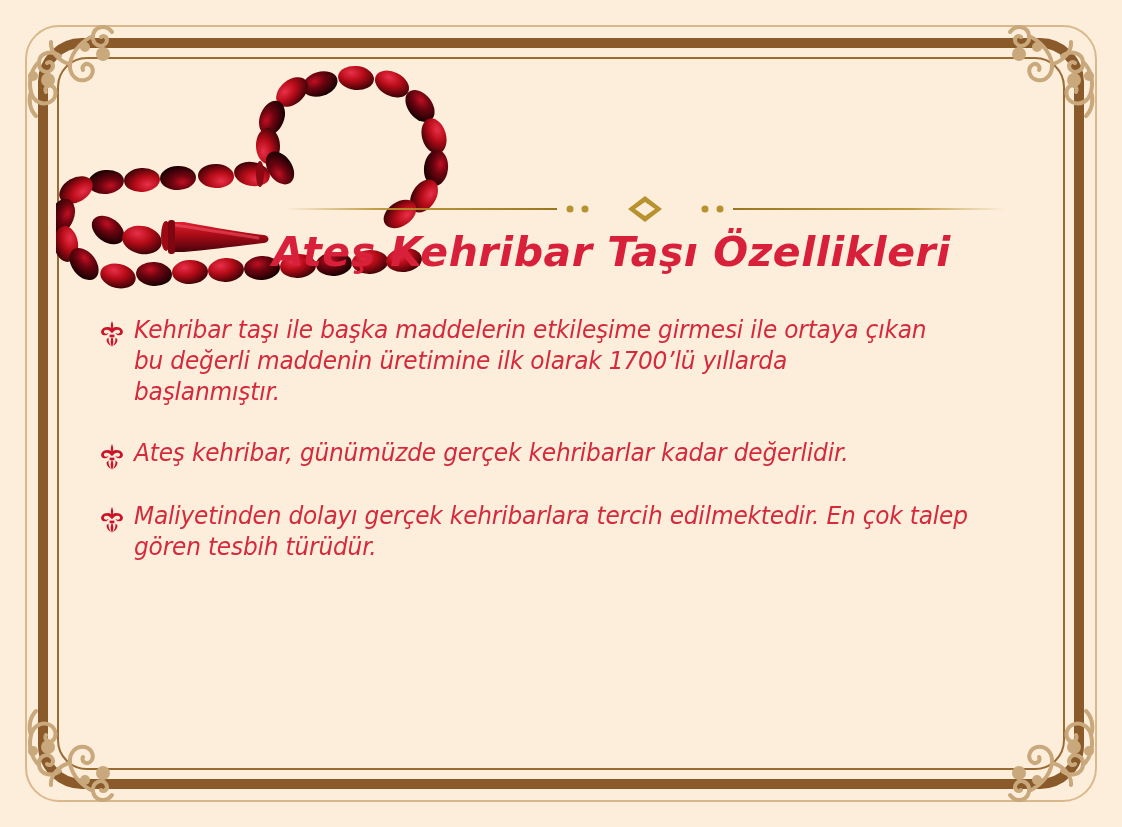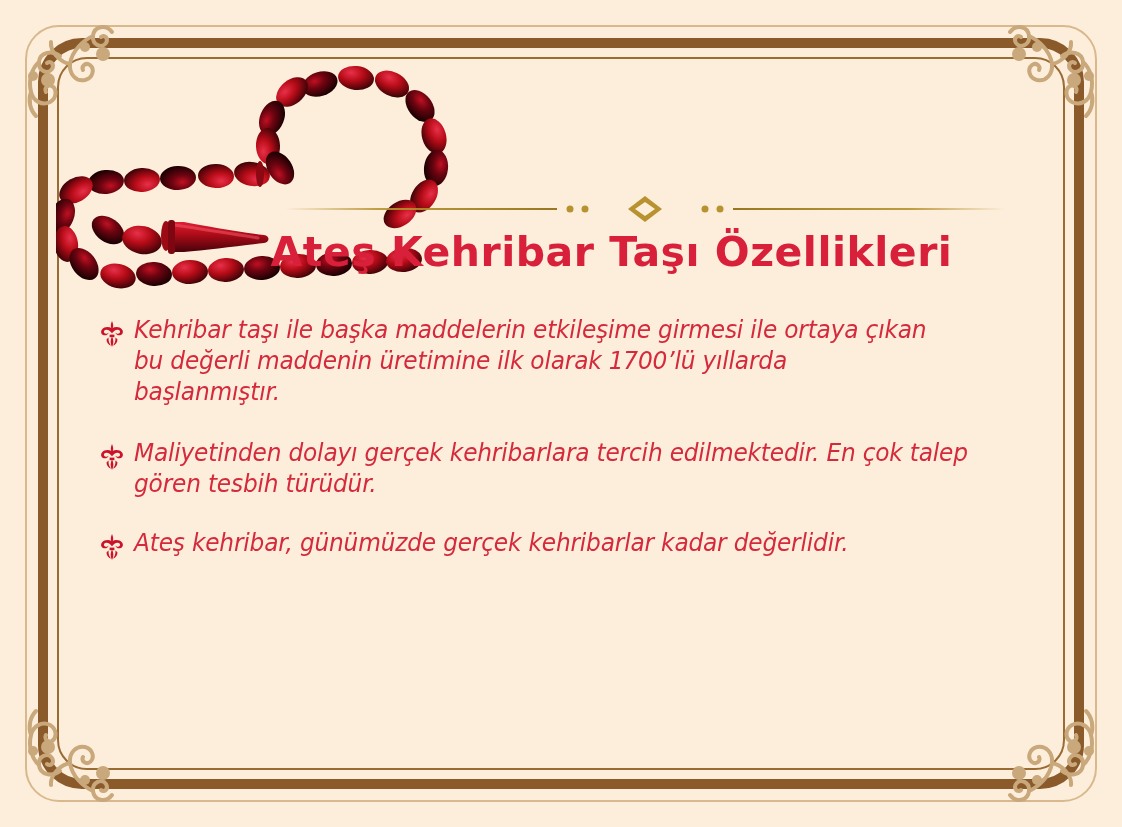--- a/index.html
+++ b/index.html
@@ -98,20 +98,21 @@
   
   #title {
     position: absolute;
     left: 0;
     top: 228px;
     width: 1112px;
     text-align: center;
     padding-left: 111px;
     box-sizing: border-box;
     font-family: "DejaVu Sans", sans-serif;
+    font-style: italic;
     font-weight: bold;
     font-size: 41px;
     line-height: 48px;
     letter-spacing: 0.5px;
     color: #D8203A;
     white-space: nowrap;
   }
 
   
   #bullets {
@@ -419,20 +420,41 @@
             <path d="M9.6,13.6 L14.4,13.6 L14.4,16.2 L9.6,16.2 Z"></path>
             <path d="M12,15.4 C13.8,18.4 13.8,22.4 12,26 C10.2,22.4 10.2,18.4 12,15.4 Z"></path>
             <path d="M8.6,16.4 C8.2,19.6 9.2,22.4 11,24.4 C8.4,23.8 6.4,21.2 6.6,18.2 Z"></path>
             <path d="M15.4,16.4 C15.8,19.6 14.8,22.4 13,24.4 C15.6,23.8 17.6,21.2 17.4,18.2 Z"></path>
           </g>
         </svg>
       </div>
       <div class="bullet-text b1">Kehribar taşı ile başka maddelerin etkileşime girmesi ile ortaya çıkan bu değerli maddenin üretimine ilk olarak 1700’lü yıllarda başlanmıştır.</div>
     </div>
 
+    <div class="bullet-row r2">
+      <div class="bullet-mark">
+        <svg viewBox="0 0 24 26" xmlns="http://www.w3.org/2000/svg">
+          <g fill="#CC1228">
+            <path d="M12,0 C13.6,3.4 13.6,6.2 12,8.6 C10.4,6.2 10.4,3.4 12,0 Z"></path>
+            <path d="M12,7.2 C8.4,5.4 4.4,5.6 2,8.4 C0.2,10.6 1.2,13.6 4,14.2
+                     C6.2,14.7 8.2,13.4 8.6,11.4 C7.4,13 5.2,13.2 4.2,11.8
+                     C3.2,10.4 4.6,8.6 6.6,8.8 C8.6,9 10.6,10.4 12,12.2 Z"></path>
+            <path d="M12,7.2 C15.6,5.4 19.6,5.6 22,8.4 C23.8,10.6 22.8,13.6 20,14.2
+                     C17.8,14.7 15.8,13.4 15.4,11.4 C16.6,13 18.8,13.2 19.8,11.8
+                     C20.8,10.4 19.4,8.6 17.4,8.8 C15.4,9 13.4,10.4 12,12.2 Z"></path>
+            <path d="M9.6,13.6 L14.4,13.6 L14.4,16.2 L9.6,16.2 Z"></path>
+            <path d="M12,15.4 C13.8,18.4 13.8,22.4 12,26 C10.2,22.4 10.2,18.4 12,15.4 Z"></path>
+            <path d="M8.6,16.4 C8.2,19.6 9.2,22.4 11,24.4 C8.4,23.8 6.4,21.2 6.6,18.2 Z"></path>
+            <path d="M15.4,16.4 C15.8,19.6 14.8,22.4 13,24.4 C15.6,23.8 17.6,21.2 17.4,18.2 Z"></path>
+          </g>
+        </svg>
+      </div>
+      <div class="bullet-text b2">Ateş kehribar, günümüzde gerçek kehribarlar kadar değerlidir.</div>
+    </div>
+
     <div class="bullet-row r3">
       <div class="bullet-mark">
         <svg viewBox="0 0 24 26" xmlns="http://www.w3.org/2000/svg">
           <g fill="#CC1228">
             <path d="M12,0 C13.6,3.4 13.6,6.2 12,8.6 C10.4,6.2 10.4,3.4 12,0 Z"></path>
             <path d="M12,7.2 C8.4,5.4 4.4,5.6 2,8.4 C0.2,10.6 1.2,13.6 4,14.2
                      C6.2,14.7 8.2,13.4 8.6,11.4 C7.4,13 5.2,13.2 4.2,11.8
                      C3.2,10.4 4.6,8.6 6.6,8.8 C8.6,9 10.6,10.4 12,12.2 Z"></path>
             <path d="M12,7.2 C15.6,5.4 19.6,5.6 22,8.4 C23.8,10.6 22.8,13.6 20,14.2
                      C17.8,14.7 15.8,13.4 15.4,11.4 C16.6,13 18.8,13.2 19.8,11.8
@@ -440,36 +462,15 @@
             <path d="M9.6,13.6 L14.4,13.6 L14.4,16.2 L9.6,16.2 Z"></path>
             <path d="M12,15.4 C13.8,18.4 13.8,22.4 12,26 C10.2,22.4 10.2,18.4 12,15.4 Z"></path>
             <path d="M8.6,16.4 C8.2,19.6 9.2,22.4 11,24.4 C8.4,23.8 6.4,21.2 6.6,18.2 Z"></path>
             <path d="M15.4,16.4 C15.8,19.6 14.8,22.4 13,24.4 C15.6,23.8 17.6,21.2 17.4,18.2 Z"></path>
           </g>
         </svg>
       </div>
       <div class="bullet-text b3">Maliyetinden dolayı gerçek kehribarlara tercih edilmektedir. En çok talep gören tesbih türüdür.</div>
     </div>
 
-    <div class="bullet-row r2">
-      <div class="bullet-mark">
-        <svg viewBox="0 0 24 26" xmlns="http://www.w3.org/2000/svg">
-          <g fill="#CC1228">
-            <path d="M12,0 C13.6,3.4 13.6,6.2 12,8.6 C10.4,6.2 10.4,3.4 12,0 Z"></path>
-            <path d="M12,7.2 C8.4,5.4 4.4,5.6 2,8.4 C0.2,10.6 1.2,13.6 4,14.2
-                     C6.2,14.7 8.2,13.4 8.6,11.4 C7.4,13 5.2,13.2 4.2,11.8
-                     C3.2,10.4 4.6,8.6 6.6,8.8 C8.6,9 10.6,10.4 12,12.2 Z"></path>
-            <path d="M12,7.2 C15.6,5.4 19.6,5.6 22,8.4 C23.8,10.6 22.8,13.6 20,14.2
-                     C17.8,14.7 15.8,13.4 15.4,11.4 C16.6,13 18.8,13.2 19.8,11.8
-                     C20.8,10.4 19.4,8.6 17.4,8.8 C15.4,9 13.4,10.4 12,12.2 Z"></path>
-            <path d="M9.6,13.6 L14.4,13.6 L14.4,16.2 L9.6,16.2 Z"></path>
-            <path d="M12,15.4 C13.8,18.4 13.8,22.4 12,26 C10.2,22.4 10.2,18.4 12,15.4 Z"></path>
-            <path d="M8.6,16.4 C8.2,19.6 9.2,22.4 11,24.4 C8.4,23.8 6.4,21.2 6.6,18.2 Z"></path>
-            <path d="M15.4,16.4 C15.8,19.6 14.8,22.4 13,24.4 C15.6,23.8 17.6,21.2 17.4,18.2 Z"></path>
-          </g>
-        </svg>
-      </div>
-      <div class="bullet-text b2">Ateş kehribar, günümüzde gerçek kehribarlar kadar değerlidir.</div>
-    </div>
-
   </div>
 
 </div>
 
 </body></html>

